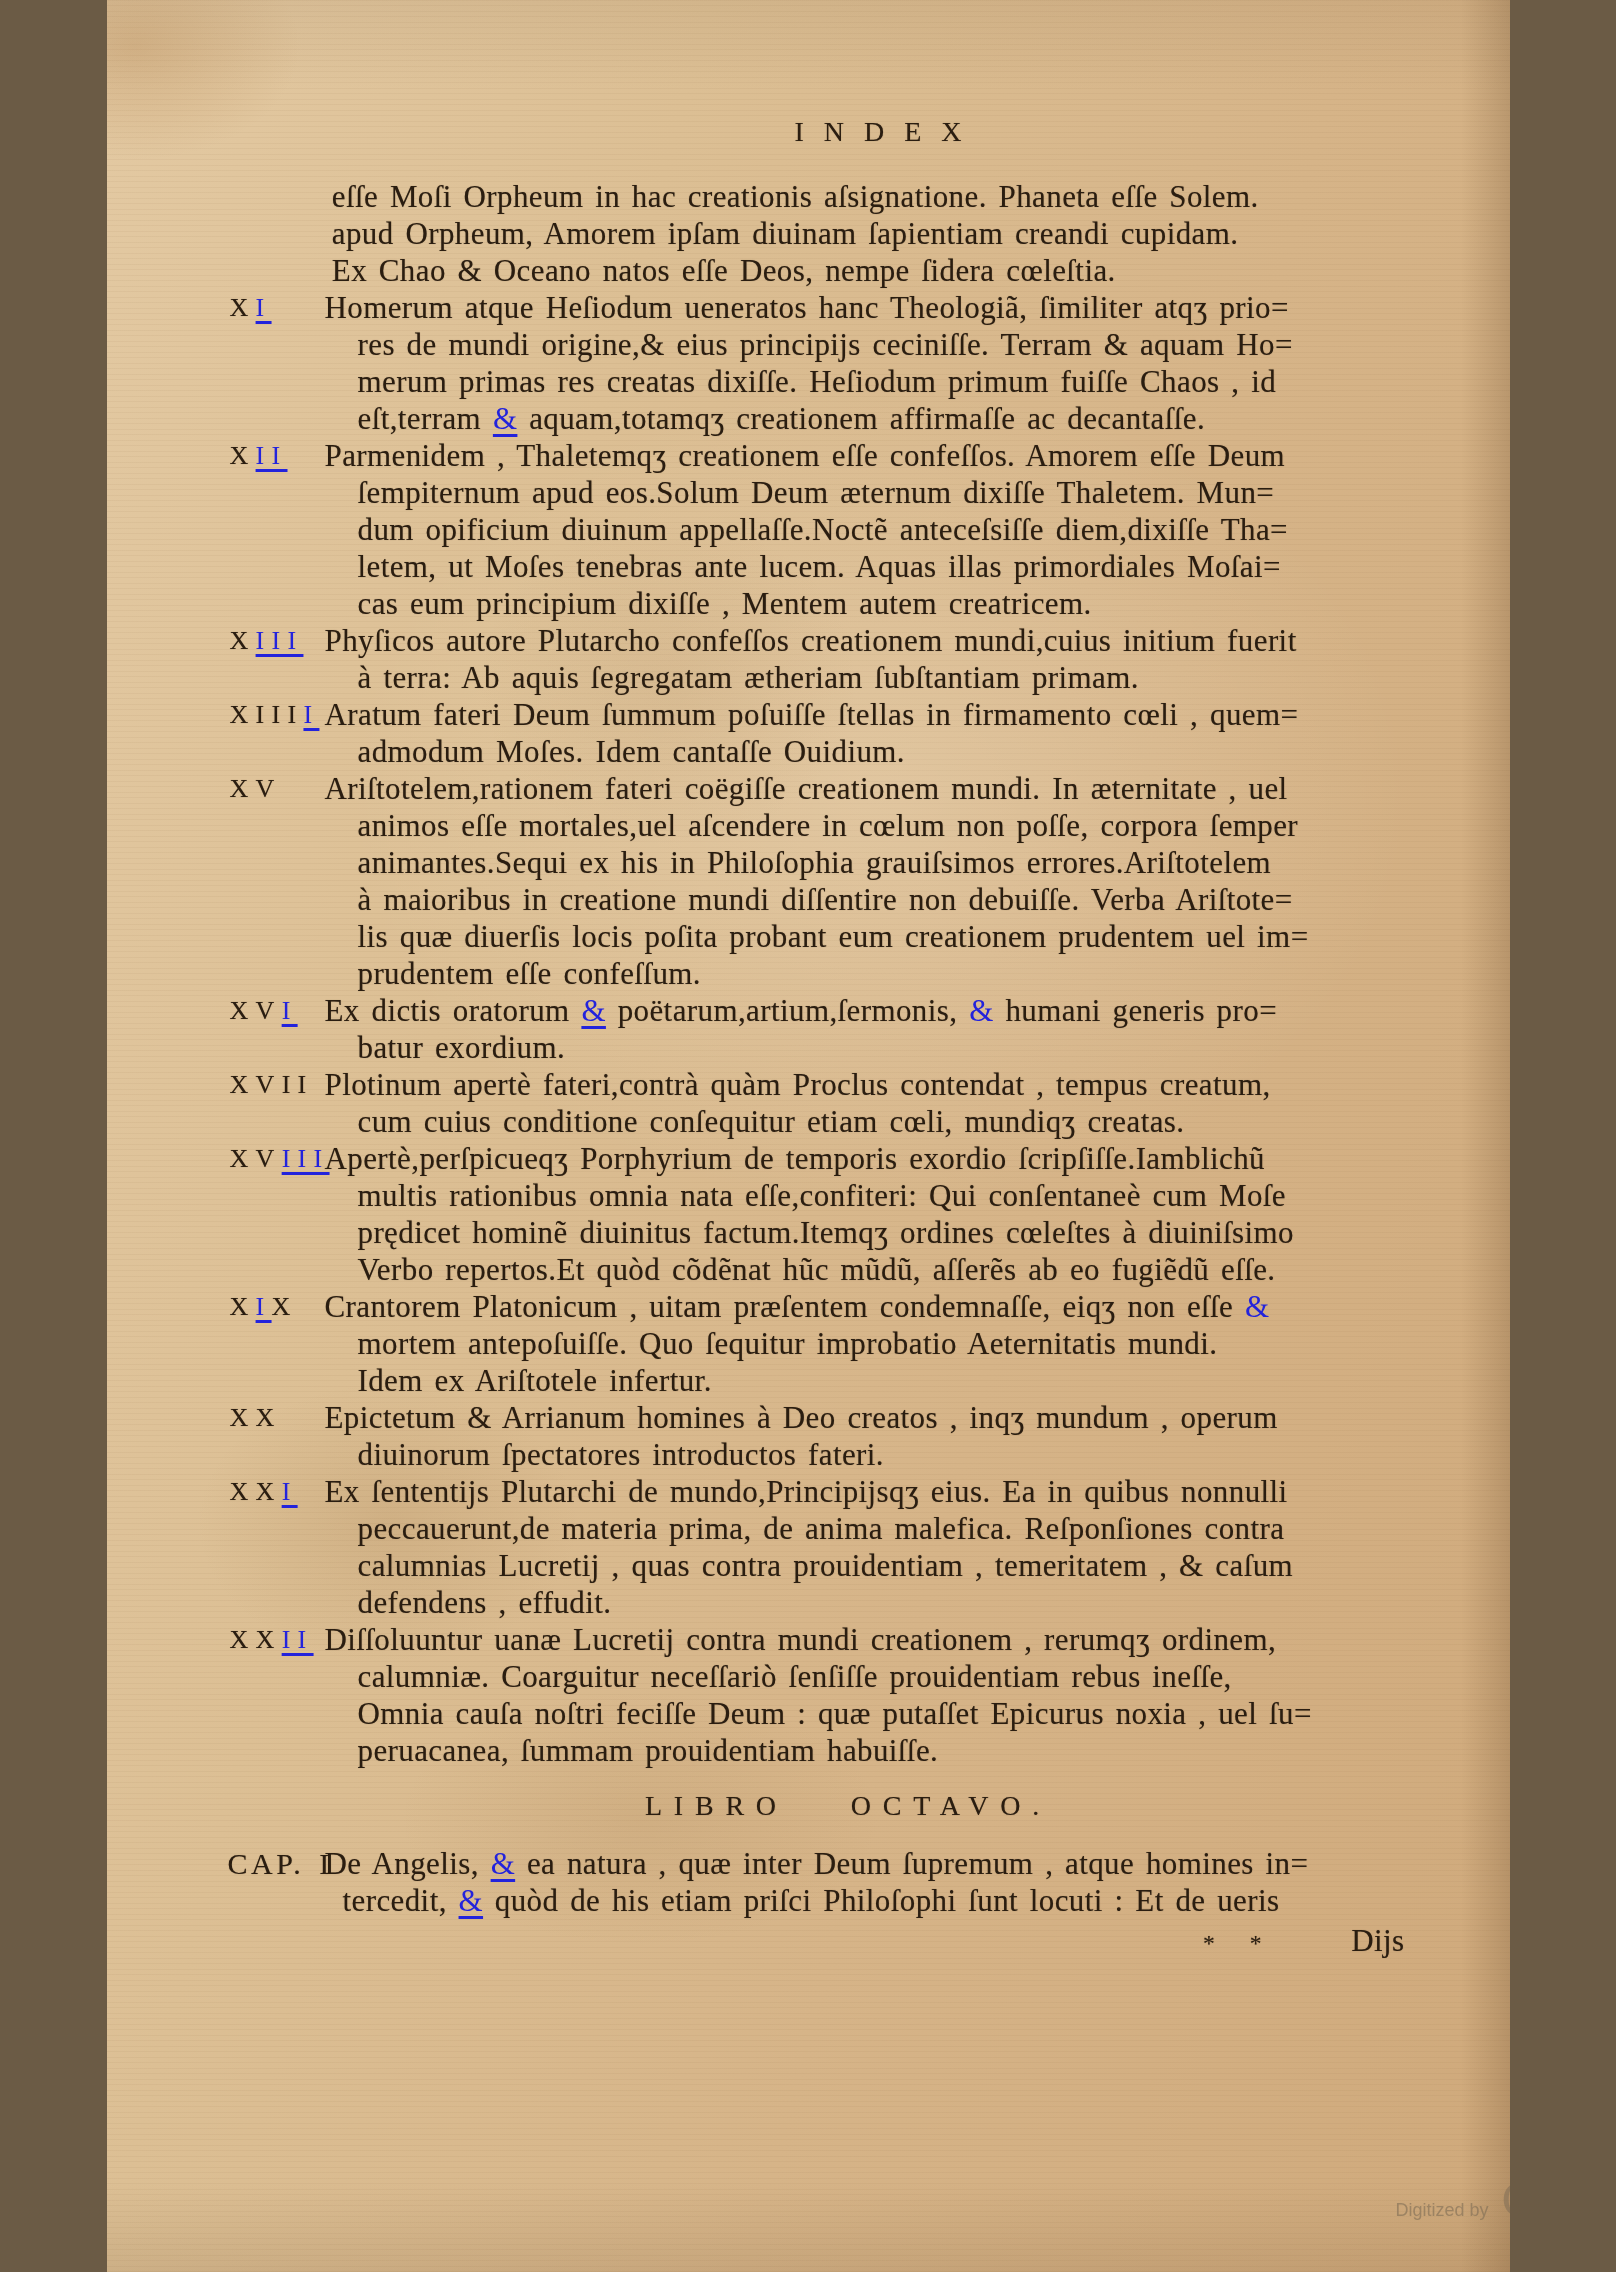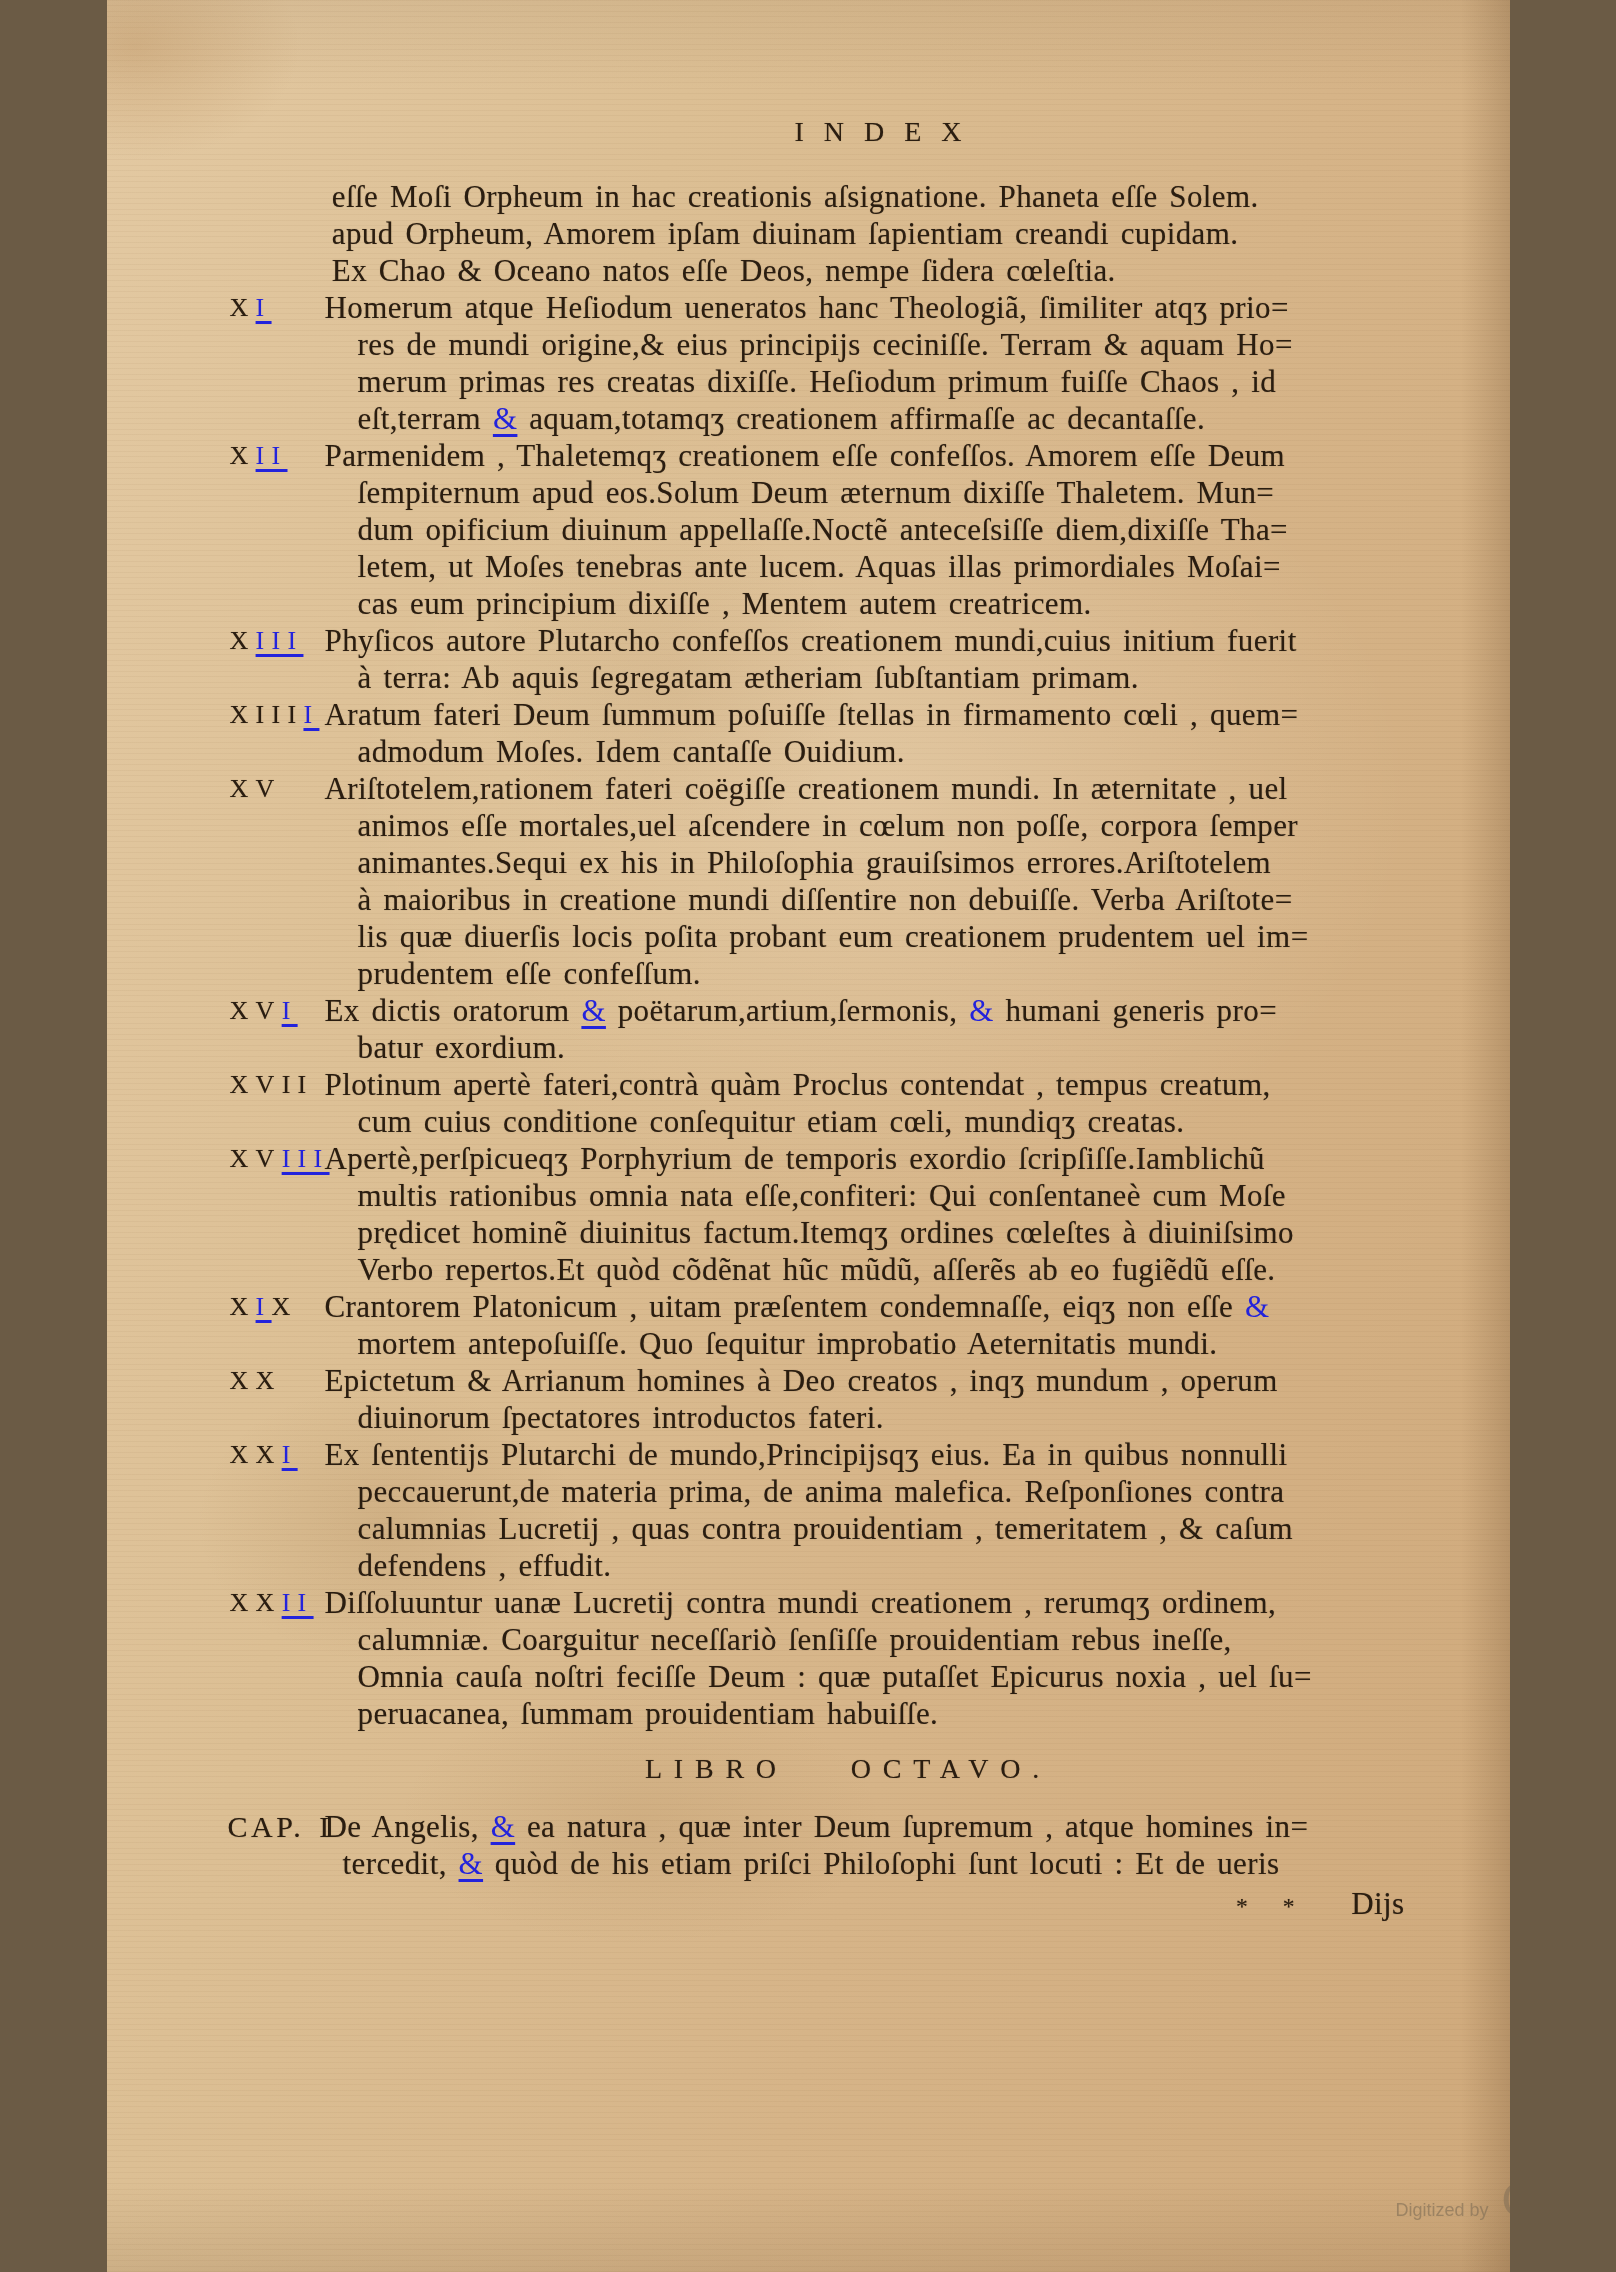--- a/index.html
+++ b/index.html
@@ -57,21 +57,21 @@
     font-size:28px; letter-spacing:11.8px; word-spacing:44px;
     white-space:nowrap;
   }
 
   .catchword-row{
     margin-top:2.7px;
     display:flex; justify-content:flex-end; align-items:baseline;
     padding-right:135px;
   }
   .signature-mark{ font-size:23.6px; letter-spacing:12.7px; margin-right:44px; }
-  .catchword{ font-size:31px; }
+  .catchword{ font-size:31px;margin-left:33px; }
 
   .watermark{
     position:absolute; left:1289px; top:2175px;
     display:flex; align-items:baseline; gap:12.7px;
     white-space:nowrap;
   }
   .wm-text{
     font-family:"Liberation Sans","DejaVu Sans",sans-serif;
     font-size:18px; color:rgba(128,110,86,.62);
   }
@@ -143,20 +143,21 @@
           <span class="numeral"><span class="">XV</span><span class="blu ul">III</span></span>
           <div class="line"><span class="">Apertè,perſpicueqʒ Porphyrium de temporis exordio ſcripſiſſe.Iamblichũ</span></div>
           <div class="line"><span class="">multis rationibus omnia nata eſſe,confiteri: Qui conſentaneè cum  Moſe</span></div>
           <div class="line"><span class="">prędicet hominẽ diuinitus factum.Itemqʒ ordines cœleſtes à diuiniſsimo</span></div>
           <div class="line"><span class="">Verbo repertos.Et quòd cõdẽnat hũc mũdũ, aſſerẽs ab eo fugiẽdũ eſſe.</span></div>
         </div>
         <div class="entry">
           <span class="numeral"><span class="">X</span><span class="blu ul">I</span><span class="">X</span></span>
           <div class="line"><span class="">Crantorem Platonicum , uitam præſentem condemnaſſe, eiqʒ non  eſſe </span><span class="blu">&amp;</span></div>
           <div class="line"><span class="">mortem antepoſuiſſe.  Quo ſequitur improbatio Aeternitatis mundi.</span></div>
+          <div class="line"><span class="">Idem ex Ariſtotele infertur.</span></div>
         </div>
         <div class="entry">
           <span class="numeral"><span class="">XX</span></span>
           <div class="line"><span class="">Epictetum &amp; Arrianum homines à Deo creatos , inqʒ mundum ,  operum</span></div>
           <div class="line"><span class="">diuinorum ſpectatores introductos fateri.</span></div>
         </div>
         <div class="entry">
           <span class="numeral"><span class="">XX</span><span class="blu ul">I</span></span>
           <div class="line"><span class="">Ex ſententijs Plutarchi de mundo,Principijsqʒ eius.  Ea in quibus nonnulli</span></div>
           <div class="line"><span class="">peccauerunt,de materia prima, de anima malefica.  Reſponſiones  contra</span></div>

